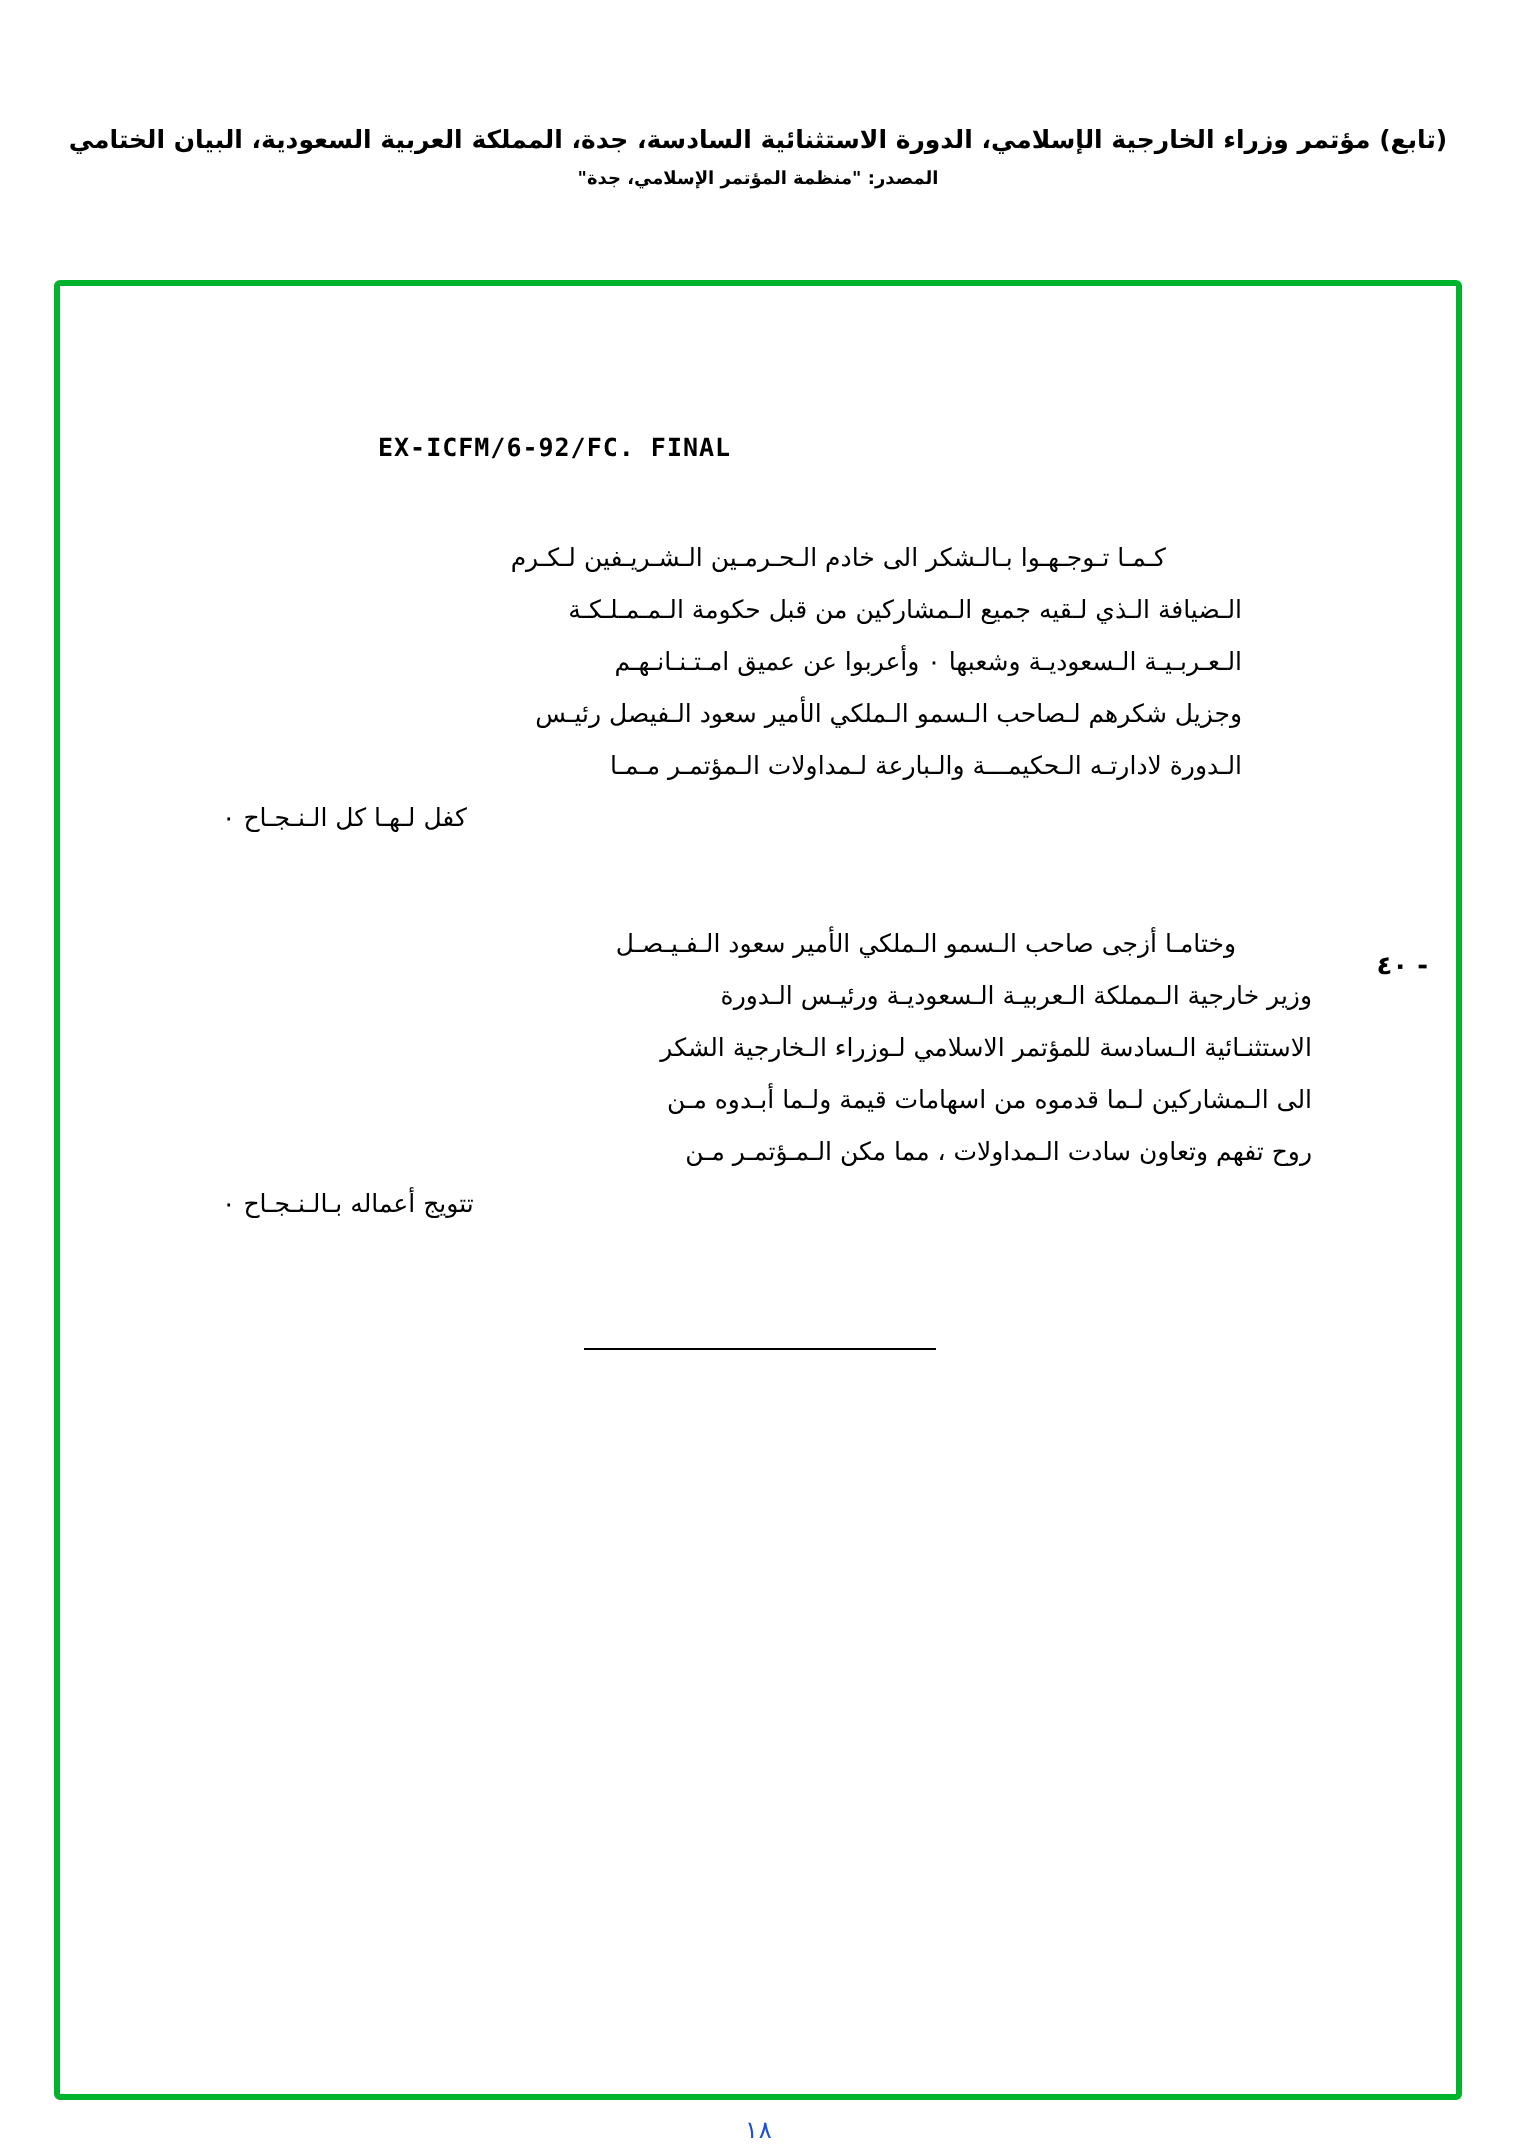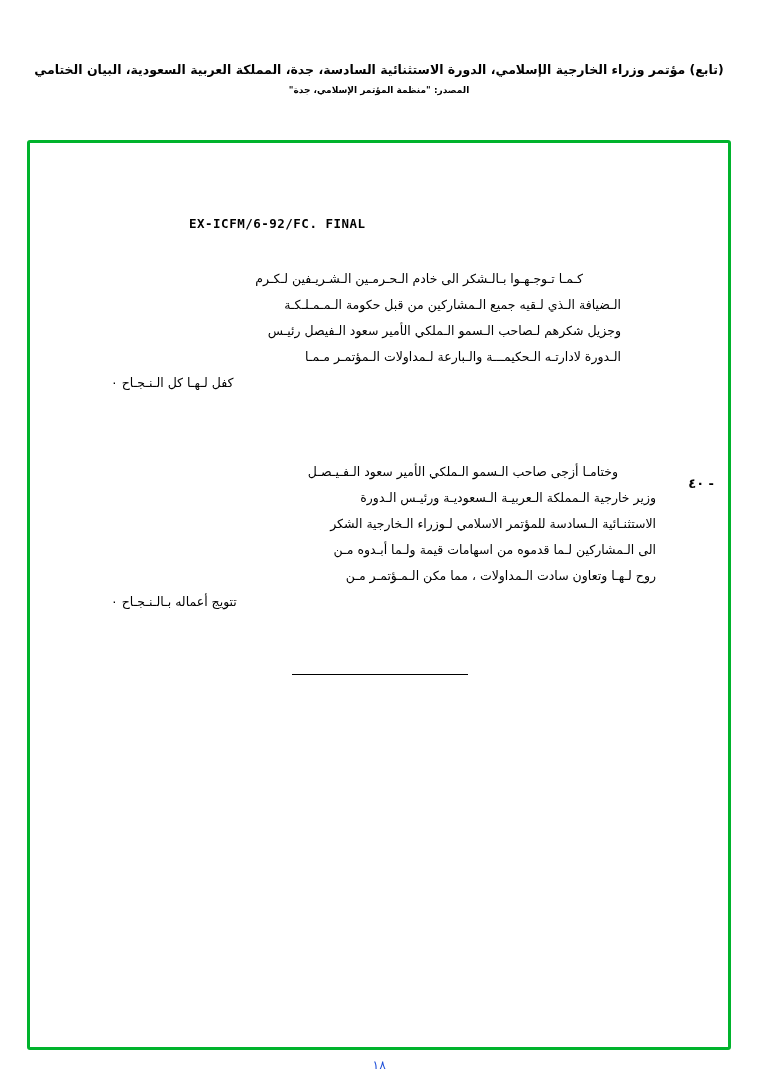--- a/index.html
+++ b/index.html
@@ -169,34 +169,35 @@
   </div>
 
   <div class="frame">
     <div class="frame-inner">
 
       <div class="doc-code">EX-ICFM/6-92/FC. FINAL</div>
 
       <div class="body-block para-1">
         <p class="indent-first">كـمـا تـوجـهـوا بـالـشكر الى خادم الـحـرمـين الـشـريـفين لـكـرم</p>
         <p>الـضيافة الـذي لـقيه جميع الـمشاركين من قبل حكومة الـمـمـلـكـة</p>
+        <p>الـعـربـيـة الـسعوديـة وشعبها ٠ وأعربوا عن عميق امـتـنـانـهـم</p>
         <p>وجزيل شكرهم لـصاحب الـسمو الـملكي الأمير سعود الـفيصل رئيـس</p>
         <p>الـدورة لادارتـه الـحكيمـــة والـبارعة لـمداولات الـمؤتمـر مـمـا</p>
         <p class="align-left-line">كفل لـهـا كل الـنـجـاح ٠</p>
       </div>
 
       <div class="body-block para-2">
         <div class="para-2-row">
           <span class="para-num">- ٤٠</span>
           <p class="indent-first">وختامـا أزجى صاحب الـسمو الـملكي الأمير سعود الـفـيـصـل</p>
         </div>
         <p>وزير خارجية الـمملكة الـعربيـة الـسعوديـة ورئيـس الـدورة</p>
         <p>الاستثنـائية الـسادسة للمؤتمر الاسلامي لـوزراء الـخارجية الشكر</p>
         <p>الى الـمشاركين لـما قدموه من اسهامات قيمة ولـما أبـدوه مـن</p>
-        <p>روح لـهـا وتعاون سادت الـمداولات ، مما مكن الـمـؤتمـر مـن</p>
+        <p>روح تفهم وتعاون سادت الـمداولات ، مما مكن الـمـؤتمـر مـن</p>
         <p class="align-left-line">تتويج أعماله بـالـنـجـاح ٠</p>
       </div>
 
       <div class="separator"></div>
 
     </div>
   </div>
 
   <div class="footer">١٨</div>
 

